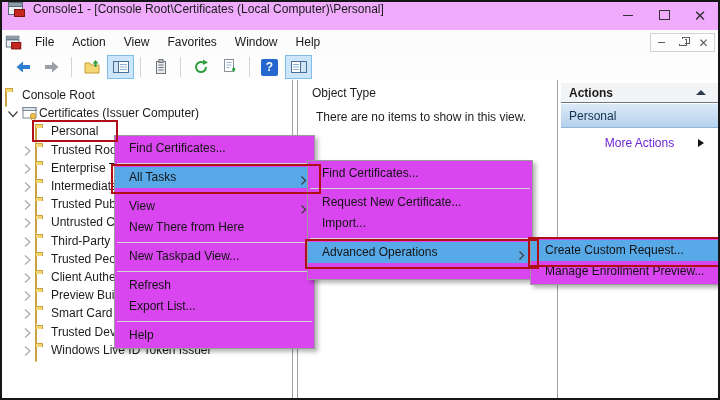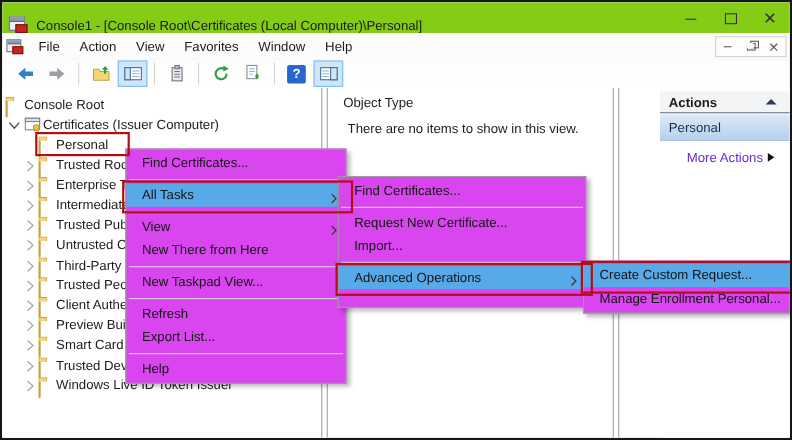--- a/index.html
+++ b/index.html
@@ -1,19 +1,19 @@
 <!DOCTYPE html>
 <html><head>
 <meta charset="utf-8">
 <style>
   html,body{margin:0;padding:0;background:#d8d8d8;font-family:"Liberation Sans",sans-serif;}
   .window{position:relative;width:720px;height:400px;box-sizing:border-box;border:2px solid #161616;
           background:#fff;overflow:hidden;font-size:12px;color:#1c1c1c;}
   
-  .titlebar{position:absolute;left:0;top:0;right:0;height:28px;background:#84cc16;display:flex;align-items:flex-end;}
+  .titlebar{position:absolute;left:0;top:0;right:0;height:28px;background:#f0abfc;display:flex;align-items:flex-start;}
   .app-icon{width:17px;height:15px;position:relative;margin:0 8px 0 6px;flex:0 0 auto;}
   .app-icon .win{position:absolute;left:0;top:0;width:13px;height:11px;background:#eef1f4;border:1px solid #5c6a78;}
   .app-icon .win i{display:block;height:3px;background:#8d9aa8;border-bottom:1px solid #5c6a78;}
   .app-icon .box{position:absolute;right:0;bottom:0;width:9px;height:6px;background:#c5261f;border:1px solid #7e120e;}
   .title-text{flex:1;font-size:12px;color:#1a1a1a;white-space:nowrap;overflow:hidden;}
   .cap-btn{width:36px;height:26px;display:flex;align-items:center;justify-content:center;color:#333;}
   .glyph-min{width:10px;height:1px;background:#333;}
   .glyph-max{width:9px;height:8px;border:1px solid #333;}
   .glyph-close{font-size:15px;line-height:15px;color:#333;}
   
@@ -40,21 +40,21 @@
   .vdiv{position:absolute;top:0;bottom:0;width:4px;background:#fff;border-left:1px solid #9da1a7;border-right:1px solid #9da1a7;}
   .tree-pane{position:absolute;left:0;top:0;width:290px;bottom:0;background:#fff;overflow:hidden;}
   .tree-row{position:absolute;height:18px;line-height:18px;white-space:nowrap;}
   .tree-row .t-label{font-size:12px;color:#1c1c1c;position:absolute;top:0;}
   .t-exp{position:absolute;top:3px;width:12px;height:12px;}
   .t-icon{position:absolute;top:3px;}
   .folder{width:14px;height:10px;background:linear-gradient(#fdeeae,#f5d675);border:1px solid #c7a13c;border-radius:1px;position:relative;box-sizing:border-box;}
   .folder::before{content:"";position:absolute;left:-1px;top:-4px;width:6px;height:3px;background:#f5d675;border:1px solid #c7a13c;border-bottom:none;border-radius:1px 1px 0 0;}
   .list-pane-text{position:absolute;font-size:12px;color:#1c1c1c;white-space:nowrap;}
   
-  .actions-pane{position:absolute;left:559px;right:0;top:0;bottom:0;background:#fff;margin-left:39px;}
+  .actions-pane{position:absolute;left:559px;right:0;top:0;bottom:0;background:#fff;}
   .actions-header{position:absolute;left:0;right:0;top:3px;height:20px;line-height:20px;background:#f3f4f6;
                   border-bottom:1px solid #70747c;font-weight:bold;padding-left:8px;box-sizing:border-box;}
   .personal-bar{position:absolute;left:0;right:0;top:24px;height:24px;line-height:24px;
                 background:linear-gradient(#dcE9f7,#b5d1ec);border-bottom:1px solid #93b4d7;padding-left:8px;box-sizing:border-box;color:#14304f;}
   .collapse-tri{position:absolute;right:12px;top:10px;width:0;height:0;border-left:5px solid transparent;border-right:5px solid transparent;border-bottom:5px solid #2c3e50;}
   .more-actions{position:absolute;left:0;right:0;top:54px;height:18px;line-height:18px;text-align:center;color:#6d28d9;}
   .more-tri{position:absolute;right:14px;top:59px;width:0;height:0;border-top:4px solid transparent;border-bottom:4px solid transparent;border-left:6px solid #111;}
   
   .menu{position:absolute;background:#d946ef;border:1px solid #9b9b9b;box-shadow:3px 3px 4px rgba(0,0,0,.28);
         padding:2px 0;box-sizing:border-box;}
@@ -335,21 +335,21 @@
       <div class="menu-sep"></div>
       <div class="menu-item"><span>Request New Certificate...</span></div>
       <div class="menu-item"><span>Import...</span></div>
       <div class="menu-sep"></div>
       <div class="menu-item hl"><span>Advanced Operations</span><span class="sub-arrow"><svg width="7" height="11">
             <polyline points="1.5,1.5 5.5,5.5 1.5,9.5" fill="none" stroke="#3c3c3c" stroke-width="1.2"></polyline>
           </svg></span></div>
     </div>
   <div class="menu" id="menu-advanced">
       <div class="menu-item hl"><span>Create Custom Request...</span></div>
-      <div class="menu-item"><span>Manage Enrollment Personal...</span></div>
+      <div class="menu-item"><span>Manage Enrollment Preview...</span></div>
     </div>
 
   <div class="anno" id="anno-personal"></div>
   <div class="anno" id="anno-alltasks"></div>
   <div class="anno" id="anno-advanced"></div>
   <div class="anno" id="anno-create"></div>
 
 </div>
 
 </body></html>

